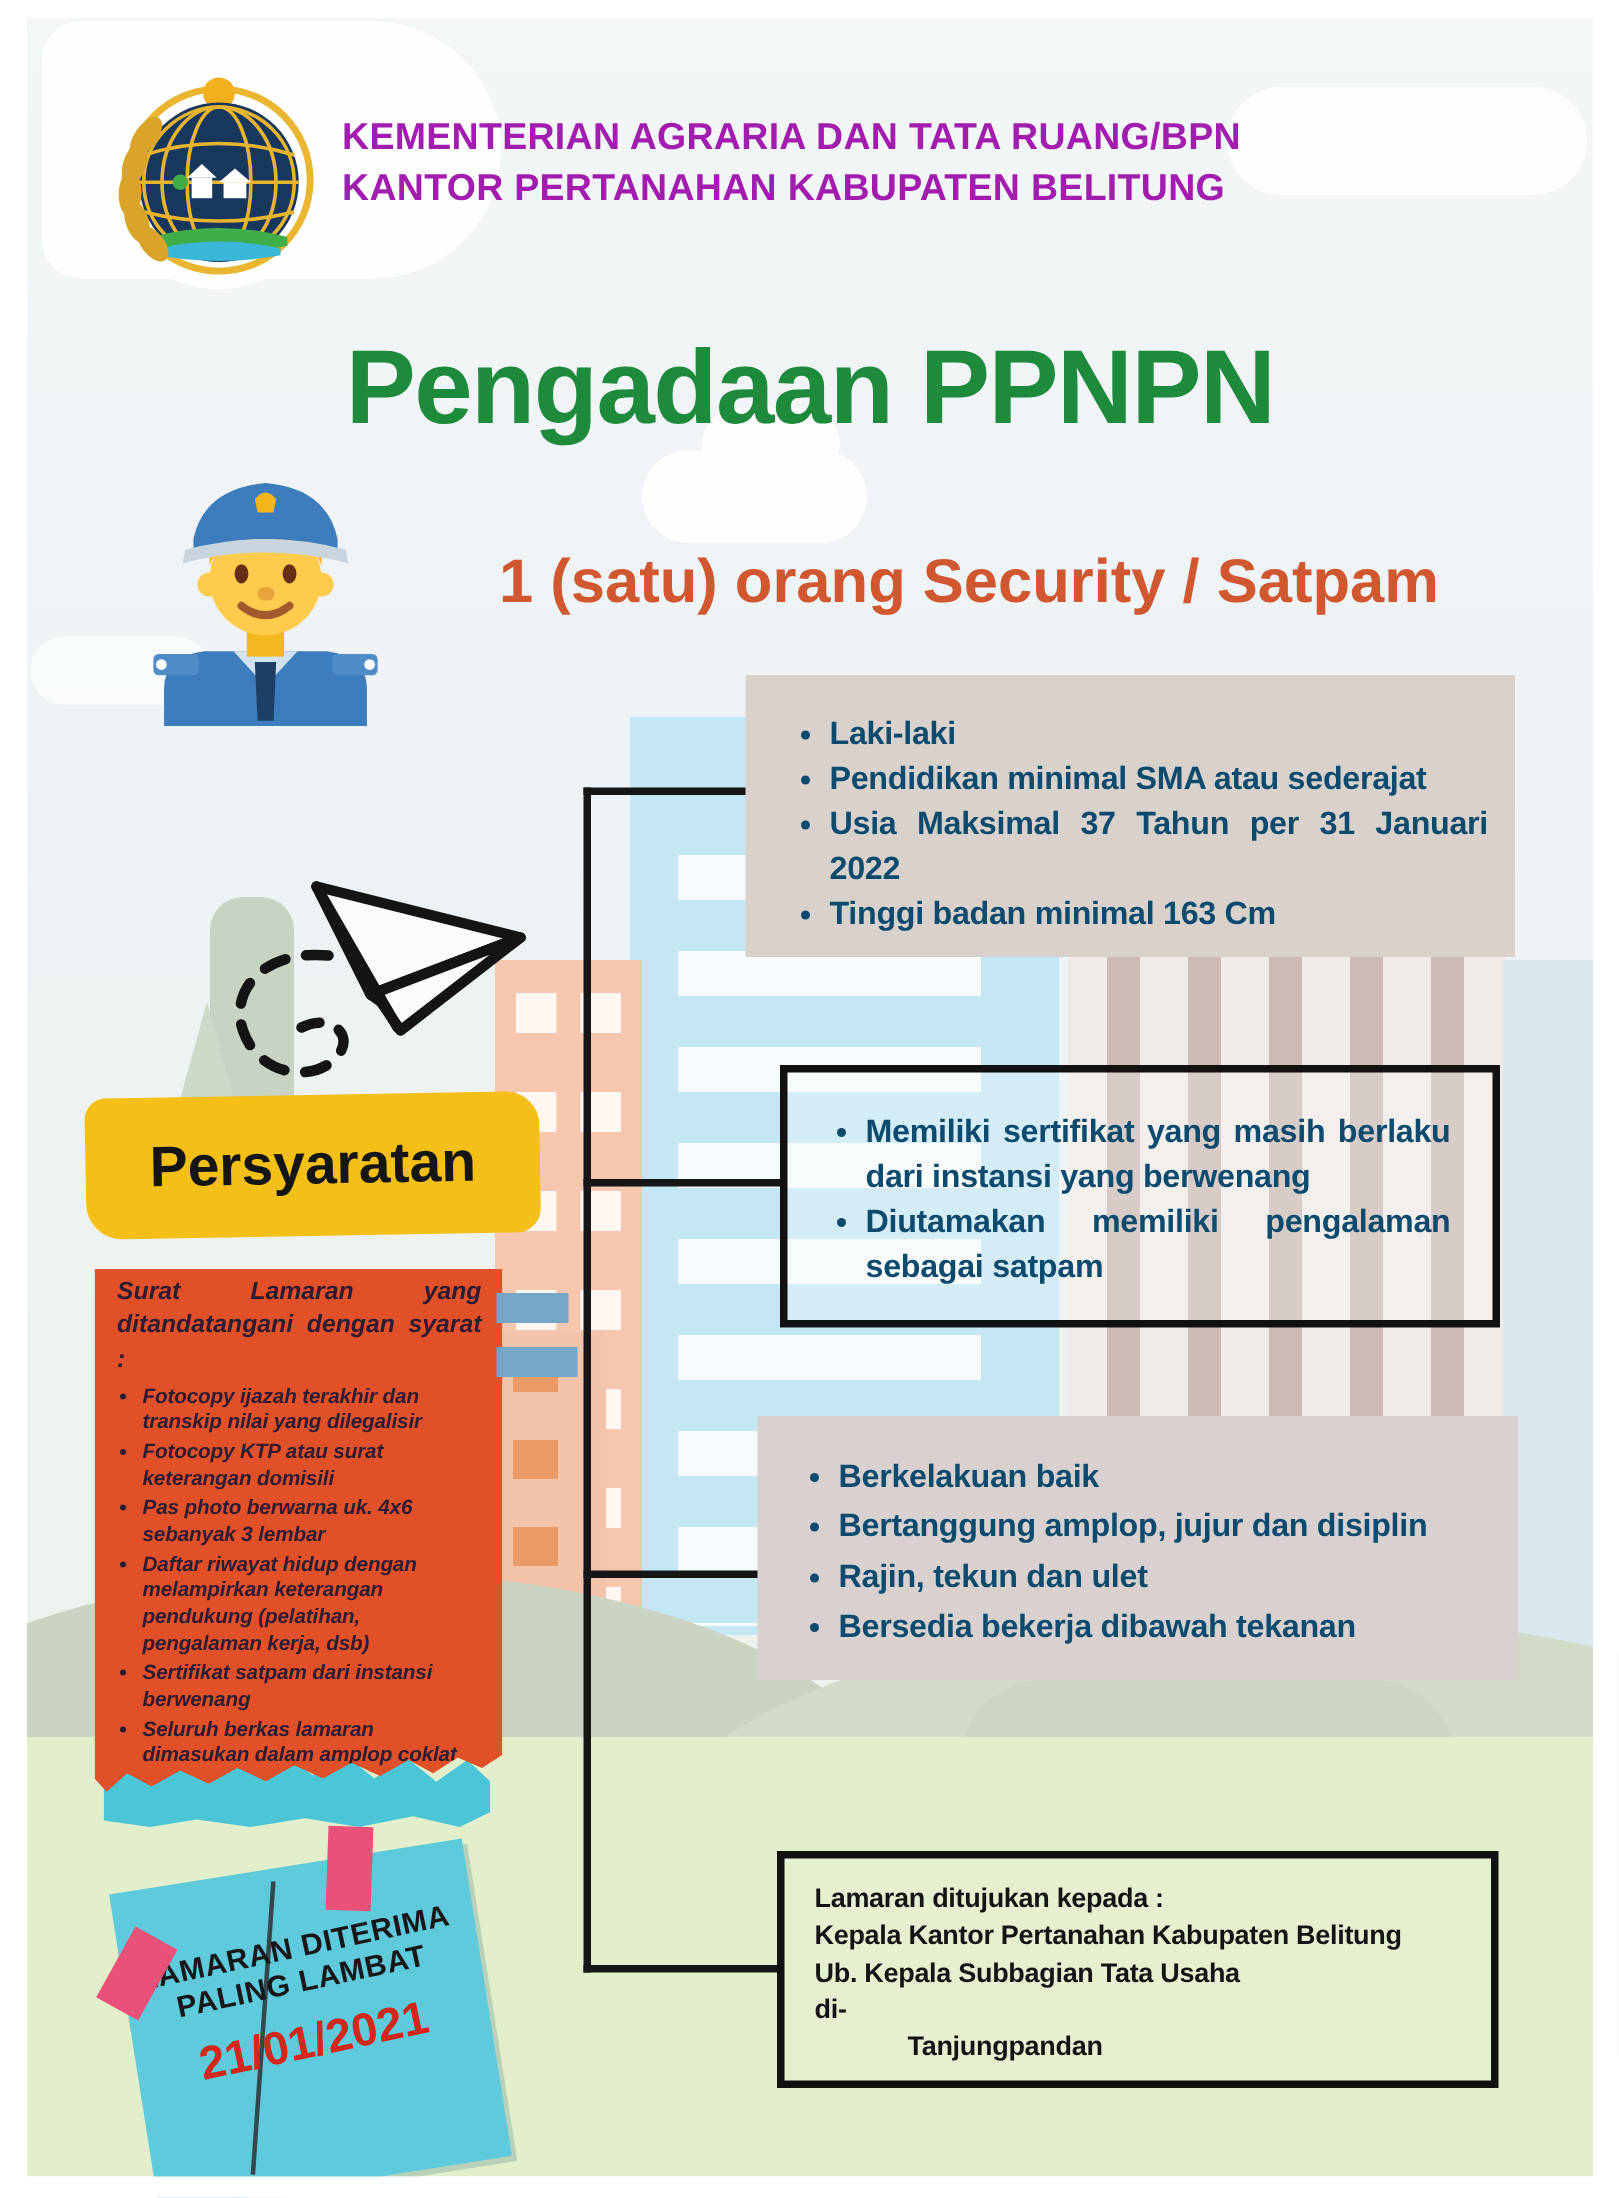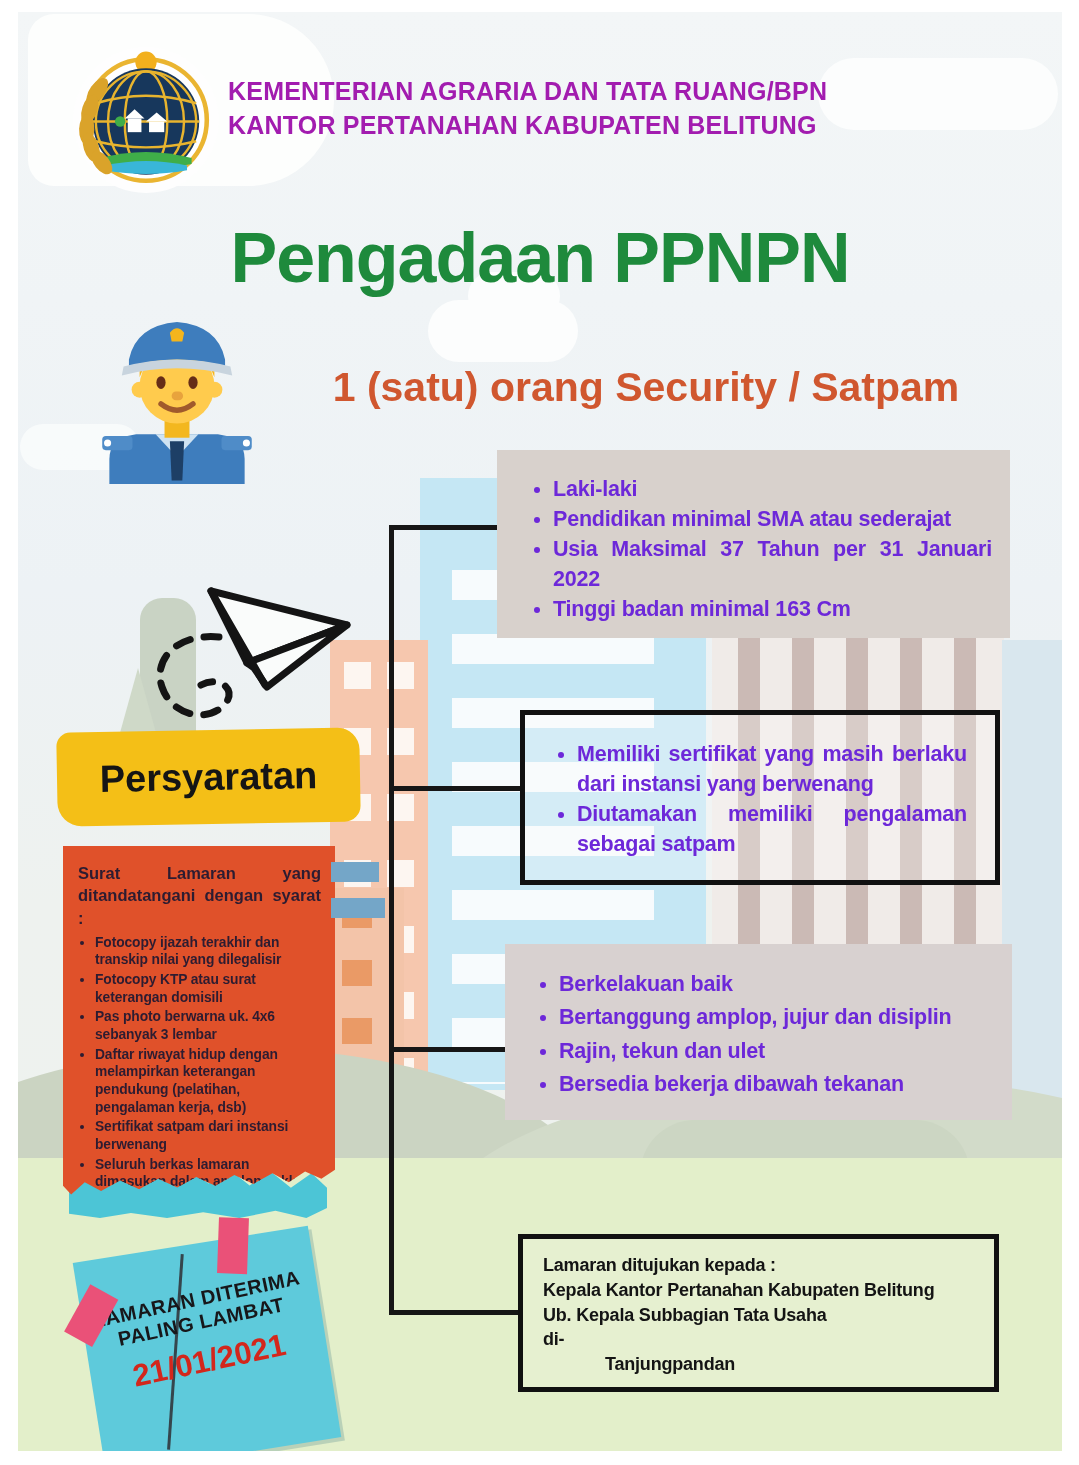--- a/index.html
+++ b/index.html
@@ -48,40 +48,40 @@
   .logo-card{position:absolute;left:28px;top:14px;width:306px;height:172px;background:#fdfefd;
     border-radius:26px 86px 86px 26px;}
   .logo{position:absolute;left:70px;top:44px;width:152px;height:152px;}
   .org{position:absolute;left:228px;top:74px;font-size:25px;font-weight:700;color:#a21caf;line-height:34px;letter-spacing:.2px;}
   .title{position:absolute;left:160px;top:218px;width:760px;text-align:center;
     font-size:70px;font-weight:800;color:#1e8a3c;letter-spacing:-1px;}
   .subtitle{position:absolute;left:240px;top:364px;width:812px;text-align:center;
     font-size:41px;font-weight:700;color:#d0572f;}
   .officer{position:absolute;left:88px;top:303px;width:178px;height:184px;}
   
-  .rbox{position:absolute;color:#6d28d9;font-weight:700;}
+  .rbox{position:absolute;color:#0c4a6e;font-weight:700;}
   .rbox ul{margin:0;padding-left:22px;}
   .rbox li{text-align:justify;}
   .box1{left:497px;top:450px;width:513px;height:188px;background:#d8d1cc;padding:24px 18px 0 34px;box-sizing:border-box;
     font-size:21.5px;line-height:1.4;letter-spacing:-.2px;}
   .box2{left:520px;top:710px;width:480px;height:175px;border:5px solid #111;background:rgba(250,252,250,.28);
     padding:24px 28px 0 30px;box-sizing:border-box;font-size:21.5px;line-height:1.4;letter-spacing:-.2px;}
   .box3{left:505px;top:944px;width:507px;height:176px;background:#d8d1d0;padding:24px 12px 0 32px;box-sizing:border-box;
     font-size:21.5px;line-height:1.55;letter-spacing:-.2px;}
   .box3 li{text-align:left;}
   
   .banner{position:absolute;left:57px;top:730px;width:303px;height:94px;background:#f4bf17;
     border-radius:14px 22px 16px 24px;transform:rotate(-1deg);}
   .banner span{display:block;text-align:center;line-height:94px;font-size:38px;font-weight:800;color:#151515;}
   .red-wrap{position:absolute;left:63px;top:846px;width:272px;height:385px;}
   .cyan-tear{position:absolute;left:6px;top:300px;width:258px;height:72px;background:#4cc5d6;
     clip-path:polygon(0 20%,7% 38%,14% 22%,22% 44%,30% 26%,38% 48%,46% 28%,54% 52%,62% 32%,70% 55%,78% 35%,86% 58%,94% 38%,100% 58%,100% 86%,92% 100%,80% 90%,66% 100%,52% 92%,38% 100%,24% 93%,12% 100%,0 94%);}
   .red-box{position:absolute;left:0;top:0;width:272px;height:352px;background:#e0512a;box-sizing:border-box;
-    padding:16px 14px 0 15px;color:#2d1c31;
-    clip-path:polygon(0 0,100% 0,100% 92%,95% 94.5%,89% 92.5%,83% 95.5%,77% 93%,70% 96%,63% 93.5%,56% 96.5%,49% 94%,42% 97%,35% 94.5%,28% 97.5%,21% 95%,14% 98%,8% 95.5%,3% 99%,0 96.5%);}
+    padding:4px 14px 0 15px;color:#2d1c31;
+    clip-path:polygon(0 0,100% 0,100% 92%,95% 94.5%,89% 92.5%,83% 95.5%,77% 93%,70% 96%,63% 93.5%,56% 96.5%,49% 94%,42% 97%,35% 94.5%,28% 97.5%,21% 95%,14% 98%,8% 95.5%,3% 99%,0 96.5%);font-style:italic;}
   .red-intro{font-size:16.5px;font-weight:800;text-align:justify;line-height:1.35;margin:0 0 5px 0;}
   .red-box ul{margin:0;padding-left:17px;font-size:13.8px;font-weight:700;line-height:1.28;letter-spacing:-.1px;}
   .red-box li{margin-bottom:2px;}
   .tab{position:absolute;background:#74a6c8;}
   .tab1{left:268px;top:16px;width:48px;height:20px;}
   .tab2{left:268px;top:52px;width:54px;height:20px;}
   
   .note{position:absolute;left:88px;top:1243px;width:238px;height:214px;background:#5ecadb;
     transform:rotate(-9deg);box-shadow:3px 4px 0 rgba(60,120,130,.25);}
   .note-inner{position:absolute;inset:0;transform:rotate(-3deg);text-align:center;color:#17171a;}

